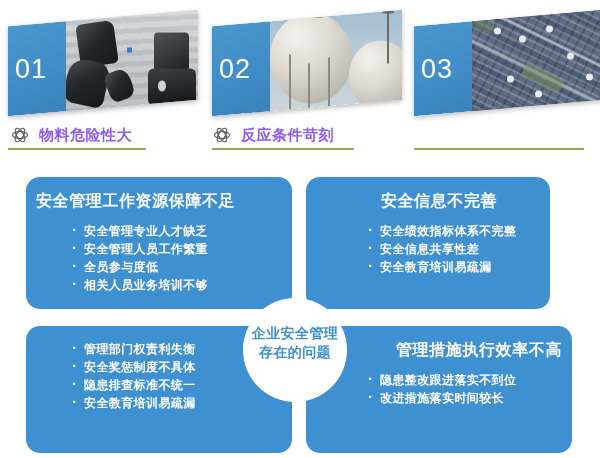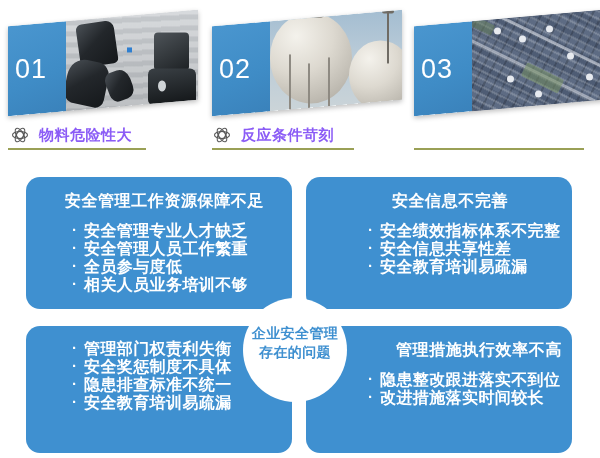--- a/index.html
+++ b/index.html
@@ -203,45 +203,45 @@
     background: #ffffff;
   }
 
   .qbox {
     position: absolute;
     background: #3f90d0;
     border-radius: 14px;
     padding: 14px 10px 10px 10px;
   }
   .qbox.tl { left: 26px;  top: 17px;  width: 266px; height: 132px; }
-  .qbox.tr { left: 306px; top: 17px;  width: 266px; height: 132px; }
+  .qbox.tr { left: 306px; top: 17px;  width: 244px; height: 132px; }
   .qbox.bl { left: 26px;  top: 166px; width: 266px; height: 127px; }
   .qbox.br { left: 306px; top: 166px; width: 266px; height: 127px; }
 
   .qtitle {
     color: #ffffff;
     font-size: 16px;
     font-weight: 700;
     letter-spacing: 0.6px;
     text-align: center;
     margin-bottom: 10px;
     white-space: nowrap;
   }
-  .qbox.tl .qtitle { text-align: right; padding-right: 18px; }
+  .qbox.tl .qtitle { text-align: left; padding-right: 18px; }
   .qbox.tr .qtitle { text-align: center; padding-left: 22px; }
   .qbox.bl .qtitle { text-align: center; padding-right: 18px; }
   .qbox.br .qtitle { text-align: right; padding-left: 24px; }
 
   .qlist { list-style: none; }
   .qbox.tl .qlist, .qbox.bl .qlist { padding-left: 36px; }
   .qbox.tr .qlist, .qbox.br .qlist { padding-left: 52px; }
 
   .qitem {
     color: #ffffff;
-    font-size: 16px;
+    font-size: 12px;
     font-weight: 700;
     letter-spacing: 0.4px;
     line-height: 18px;
     white-space: nowrap;
     position: relative;
     padding-left: 12px;
   }
   .qitem::before {
     content: "·";
     position: absolute;

